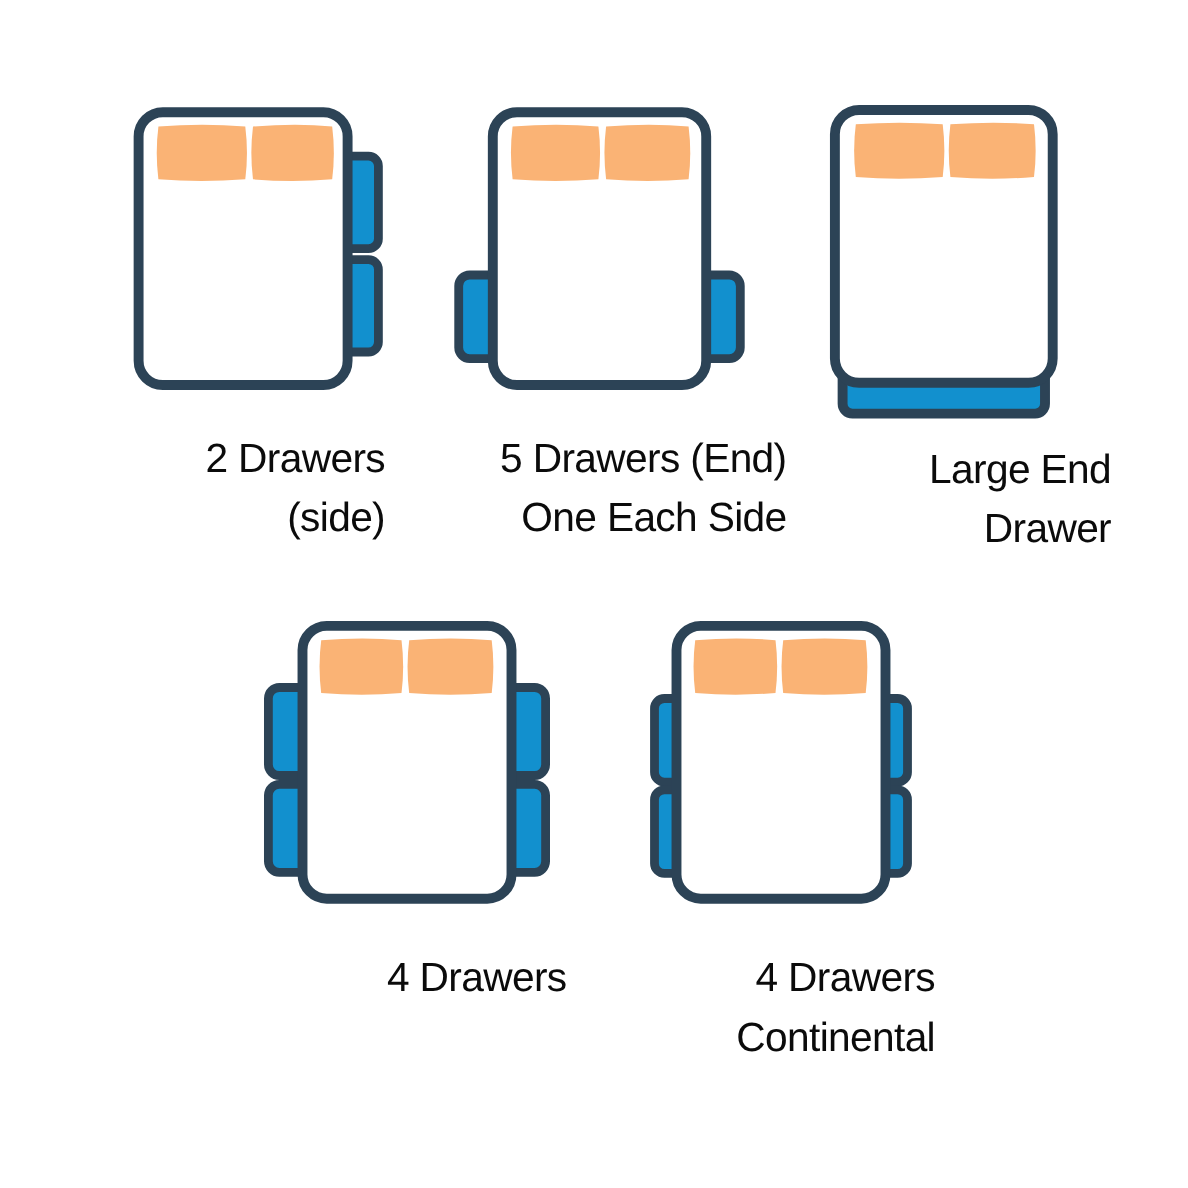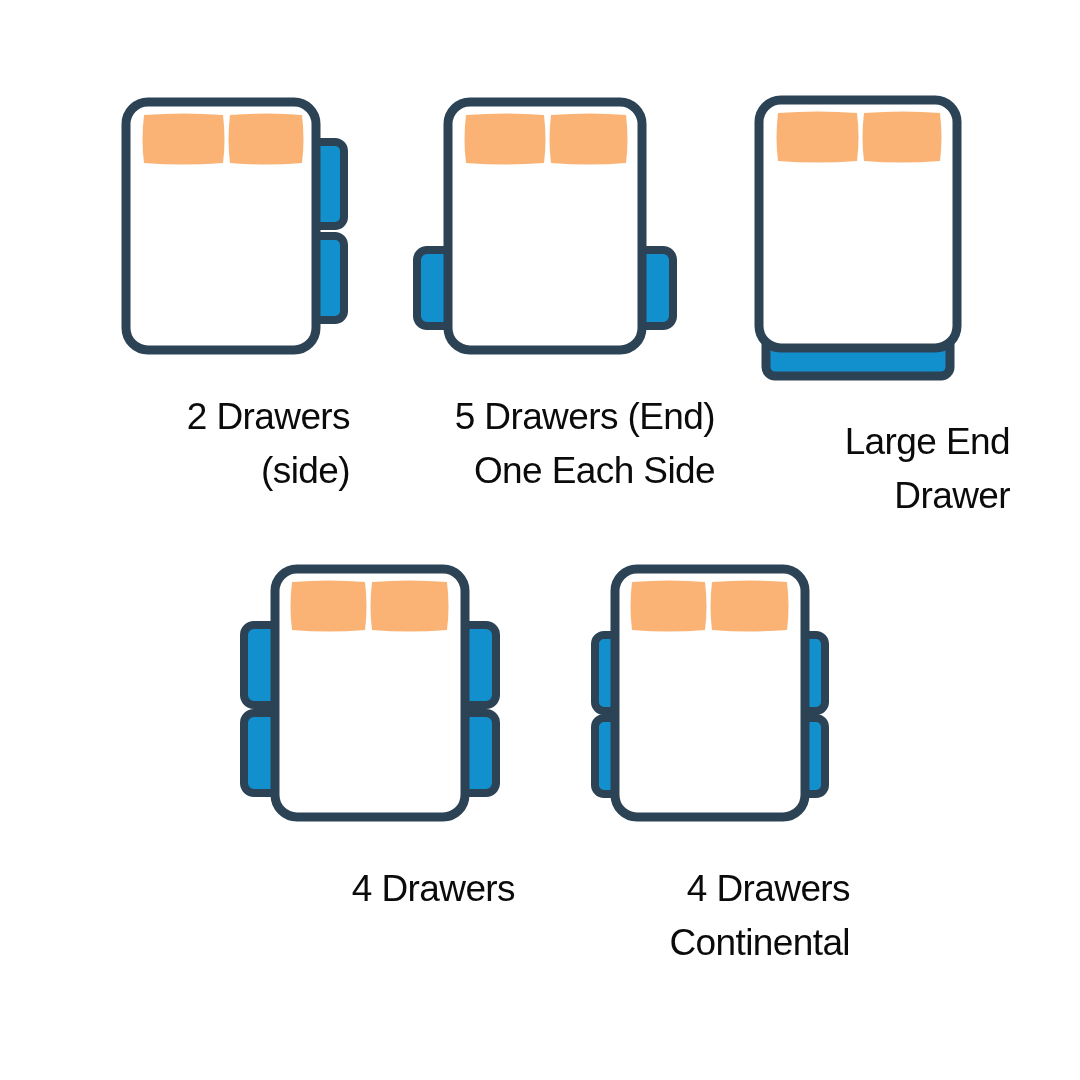--- a/index.html
+++ b/index.html
@@ -84,21 +84,21 @@
   <div class="bed-figure" style="left:748px; top:80px; width:230px; height:300px;">
     <svg width="230" height="300" viewBox="0 0 230 300" xmlns="http://www.w3.org/2000/svg">
       <rect x="18" y="250" width="184" height="46" rx="9" ry="9" fill="#1290ce" stroke="#2c4356" stroke-width="9"></rect>
       <rect x="11" y="20" width="198" height="248" rx="22" ry="22" fill="#ffffff" stroke="#2c4356" stroke-width="9"></rect>
       <g>
         <path d="M30 33 q40 -3 79 0 q3 24 0 48 q-40 3 -79 0 q-3 -24 0 -48 Z" fill="#fab375"></path>
         <path d="M116 33 q40 -3 76 0 q3 24 0 48 q-38 3 -76 0 q-3 -24 0 -48 Z" fill="#fab375"></path>
       </g>
     </svg>
   </div>
-  <div class="bed-caption" style="left:720px; top:415px; width:290px;">Large End
+  <div class="bed-caption" style="left:720px; top:400px; width:290px;">Large End
 Drawer</div>
 
   <div class="bed-figure" style="left:235px; top:555px; width:270px; height:280px;">
     <svg width="270" height="280" viewBox="0 0 270 280" xmlns="http://www.w3.org/2000/svg">
       <g>
         <rect x="9" y="70" width="44" height="80" rx="10" ry="10" fill="#1290ce" stroke="#2c4356" stroke-width="8"></rect>
         <rect x="9" y="158" width="44" height="80" rx="10" ry="10" fill="#1290ce" stroke="#2c4356" stroke-width="8"></rect>
       </g>
       <g>
         <rect x="217" y="70" width="44" height="80" rx="10" ry="10" fill="#1290ce" stroke="#2c4356" stroke-width="8"></rect>

